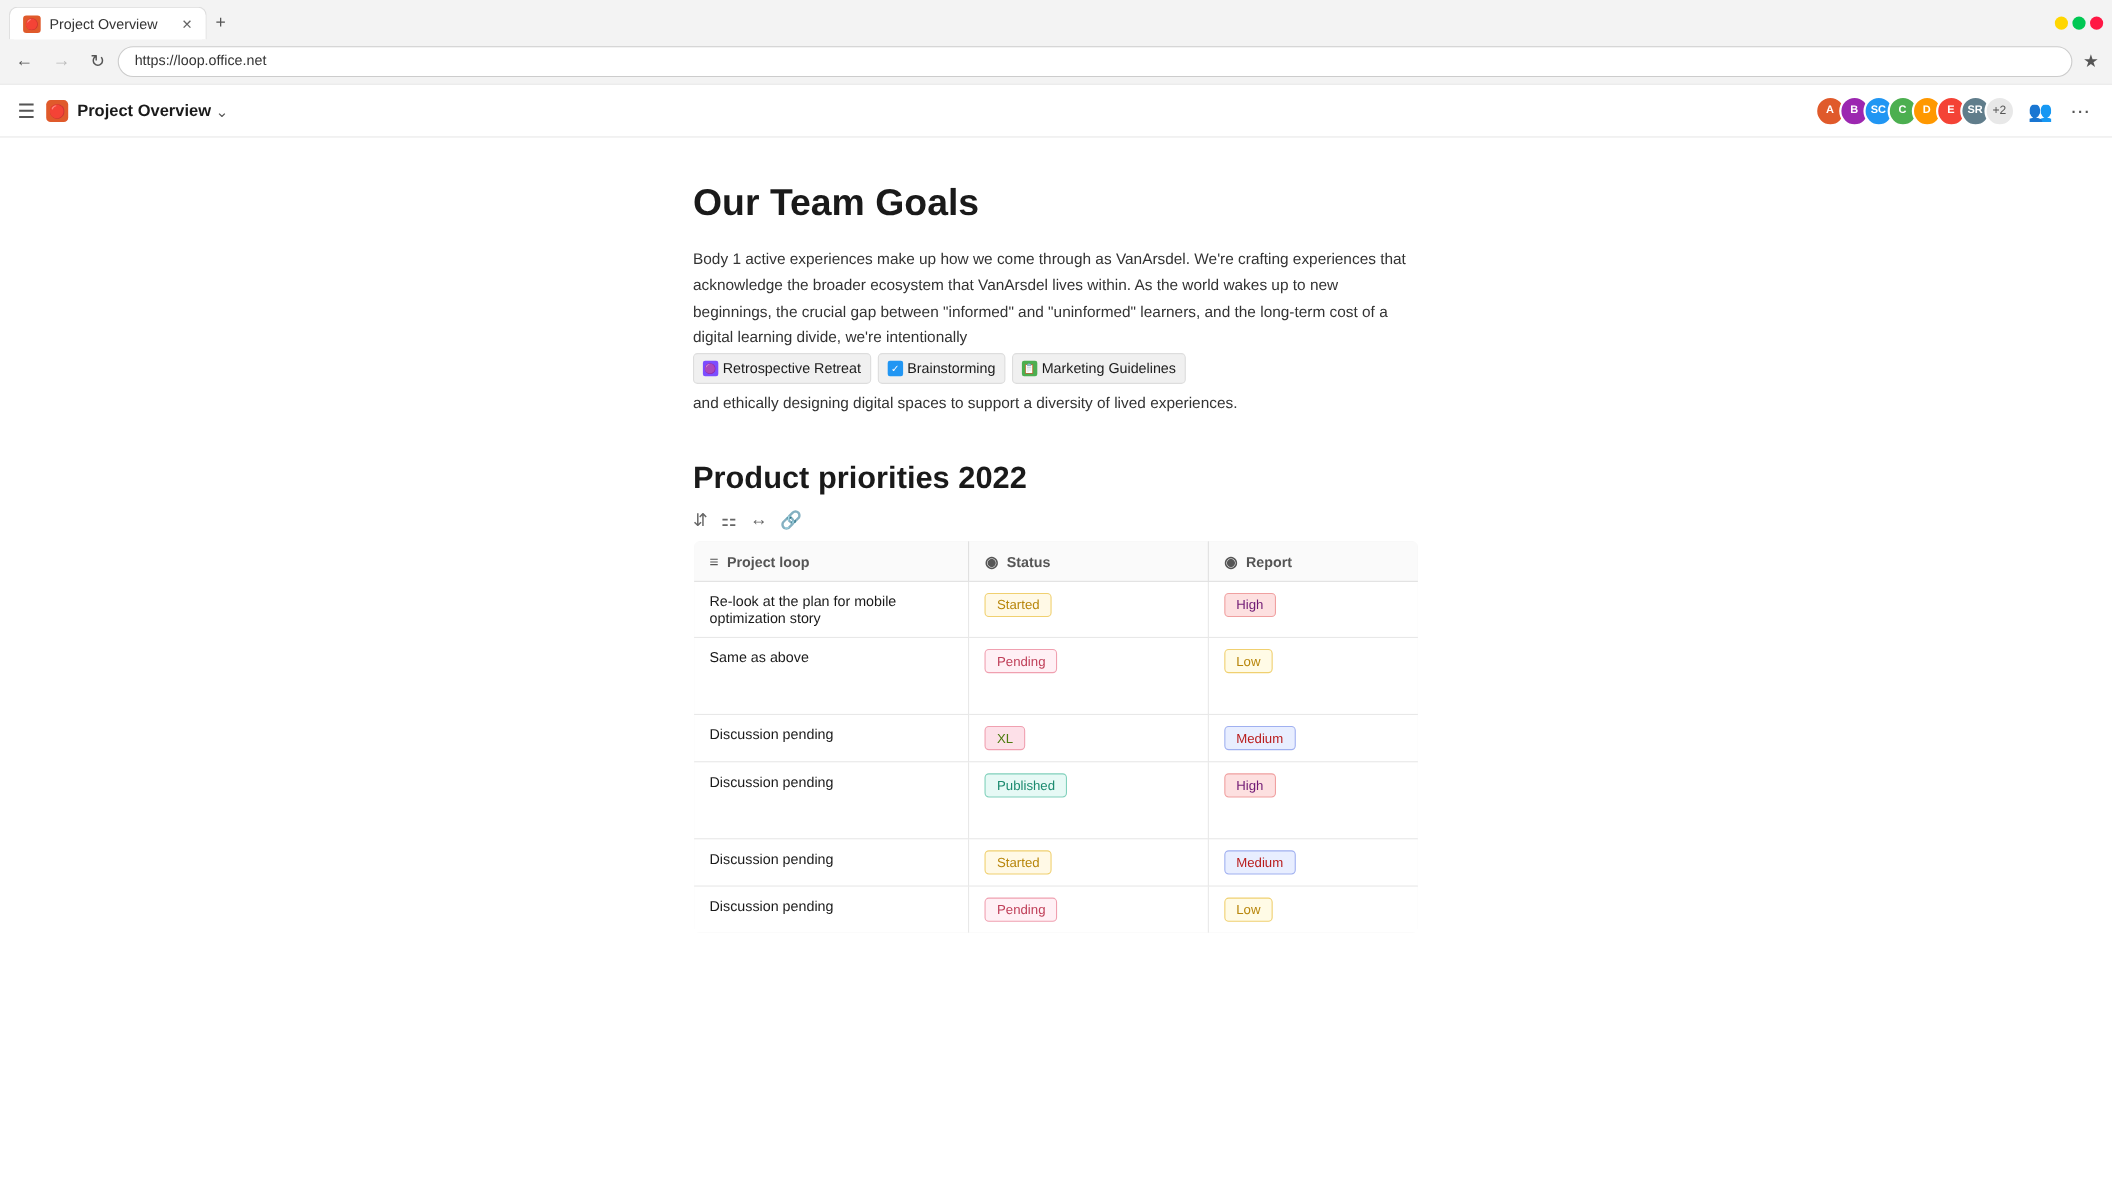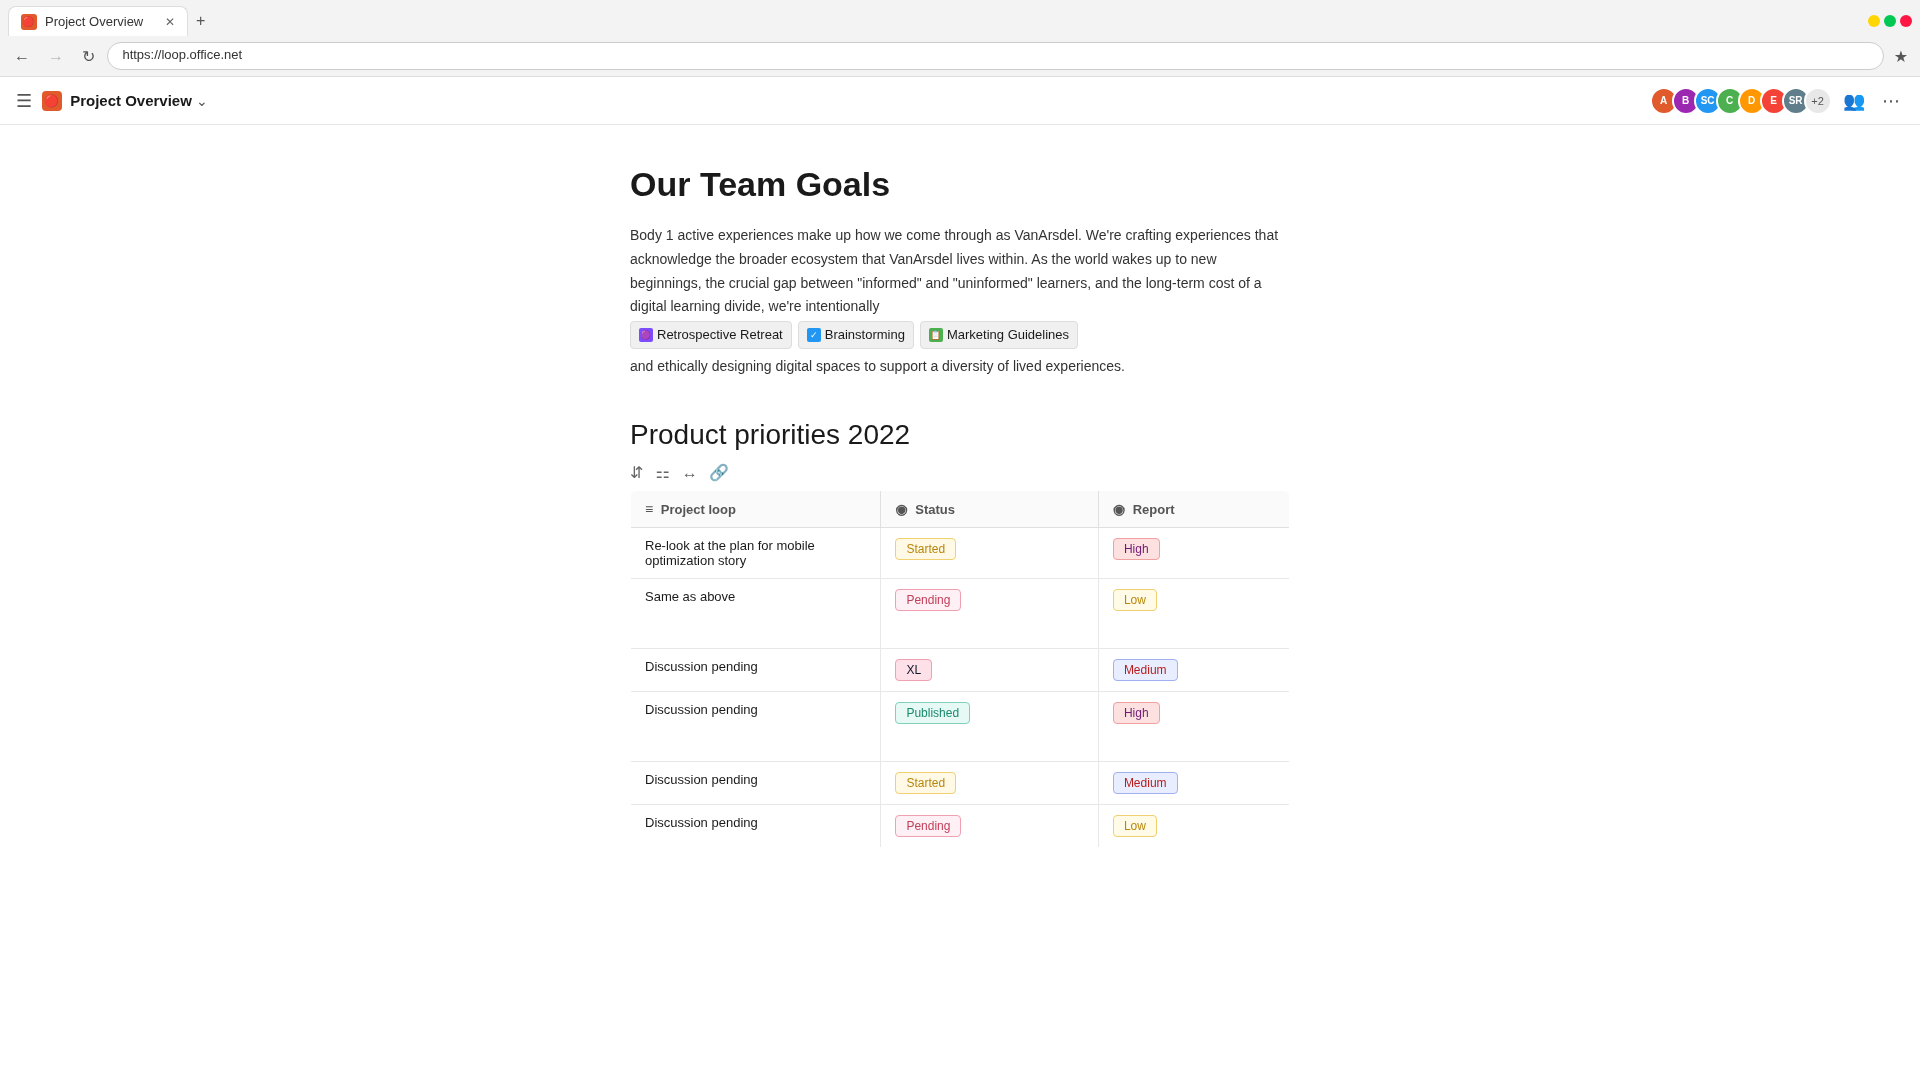--- a/index.html
+++ b/index.html
@@ -174,21 +174,21 @@
       border-radius: 2px;
       display: flex; align-items: center; justify-content: center;
       font-size: 9px; color: white;
     }
     .chip-purple { background: #7c4dff; }
     .chip-blue { background: #2196f3; }
     .chip-green { background: #4caf50; }
 
     h2.section-heading {
       font-size: 28px;
-      font-weight: 400;
+      font-weight: 700;
       color: #1a1a1a;
       margin: 40px 0 12px 0;
     }
 
     .table-toolbar {
       display: flex;
       align-items: center;
       gap: 12px;
       margin-bottom: 8px;
       color: #555;
@@ -235,21 +235,21 @@
     .badge {
       display: inline-block;
       padding: 3px 10px;
       border-radius: 4px;
       font-size: 12px;
       font-weight: 500;
     }
     .badge-started { background: #fff9e6; color: #b8860b; border: 1px solid #f0d070; }
     .badge-pending { background: #fff0f5; color: #c0405a; border: 1px solid #f0a0b0; }
     .badge-published { background: #e6f9f5; color: #1a8a6e; border: 1px solid #80d0bb; }
-    .badge-xl { background: #fde0e8; color: #0f172a; border: 1px solid #f0a0b0; }
+    .badge-xl { background: #fde0e8; color: #4d7c0f; border: 1px solid #f0a0b0; }
 
     .badge-high { background: #fde0e0; color: #701a75; border: 1px solid #f0a0a0; }
     .badge-low { background: #fffbe6; color: #b8860b; border: 1px solid #f0d070; }
     .badge-medium { background: #e8eeff; color: #b91c1c; border: 1px solid #a0b0f0; }
 
     .th-icon { font-size: 14px; margin-right: 4px; }
 
     .row-tall td { height: 70px; vertical-align: top; }
   </style>
 </head>

